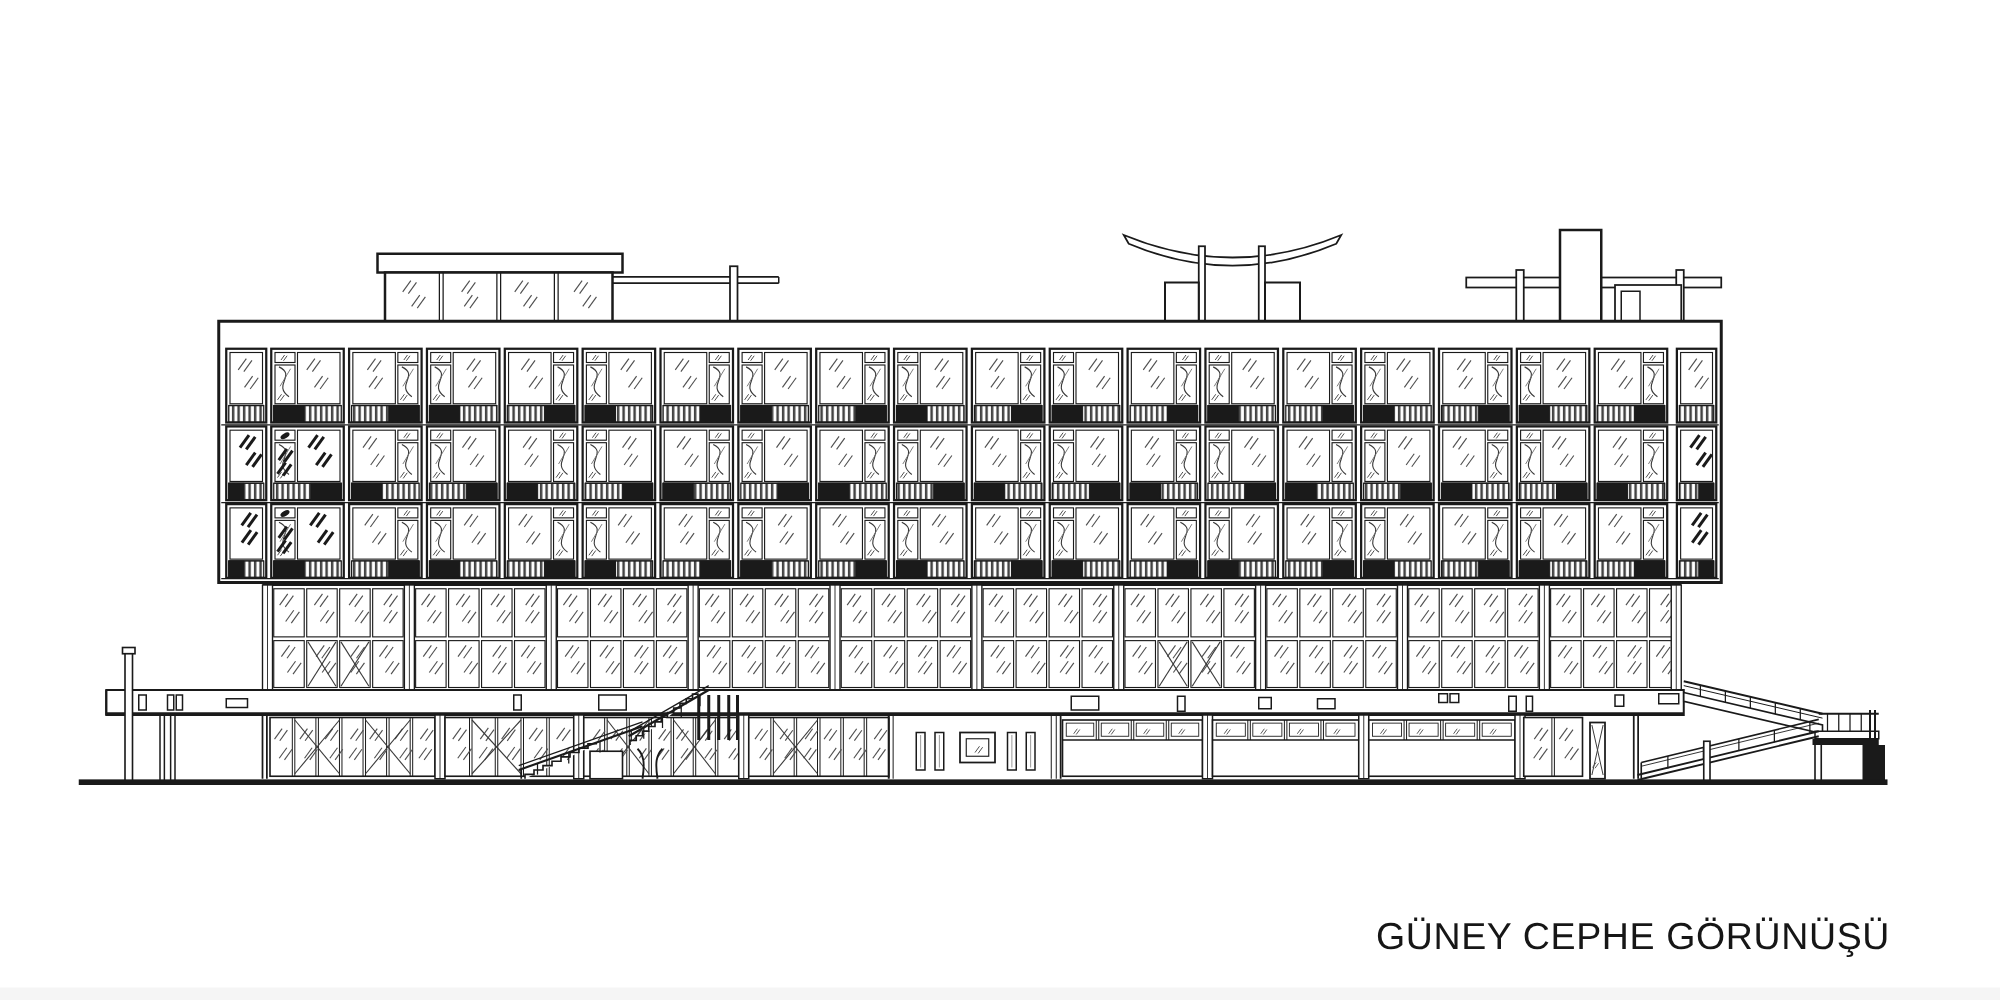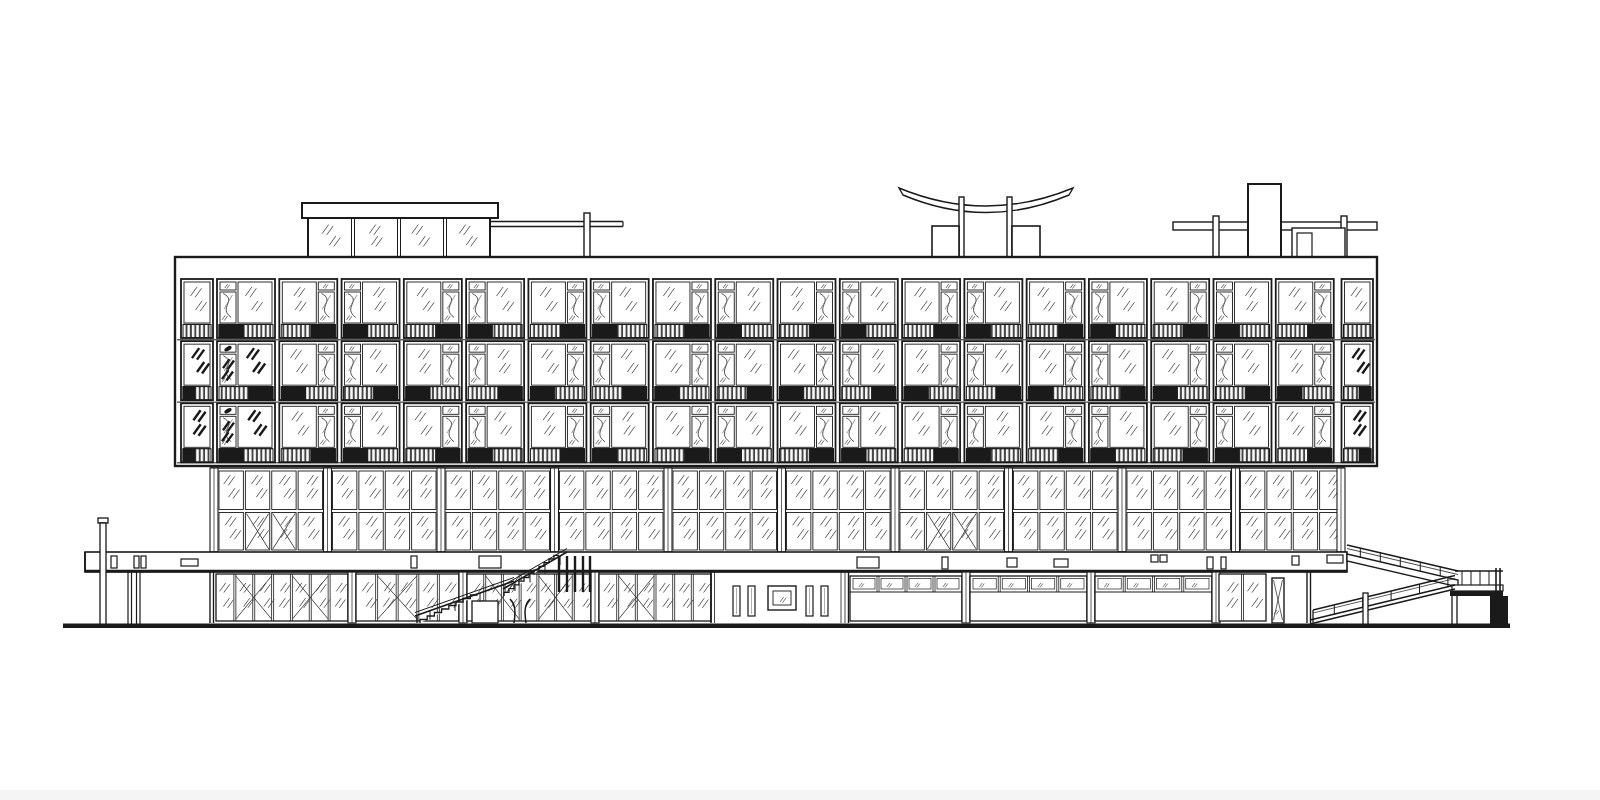--- a/index.html
+++ b/index.html
@@ -1835,14 +1835,15 @@
 <line x1="136.5" y1="572" x2="136.5" y2="625" stroke="#1a1a1a" stroke-width="1.2"></line>
 <line x1="140" y1="572" x2="140" y2="625" stroke="#1a1a1a" stroke-width="1.2"></line>
 <line x1="85" y1="552" x2="85" y2="572" stroke="#1a1a1a" stroke-width="1.6"></line>
 <line x1="210" y1="572" x2="210" y2="623" stroke="#1a1a1a" stroke-width="1.4"></line>
 <line x1="213.5" y1="572" x2="213.5" y2="623" stroke="#1a1a1a" stroke-width="1.4"></line>
 </g>
 <g>
 <rect x="63" y="623.5" width="1447" height="4.5" fill="#1a1a1a" stroke="none" stroke-width="0.5"></rect>
 </g>
 </svg></div>
+  <div class="drawing-title">GÜNEY CEPHE GÖRÜNÜŞÜ</div>
   <div class="bottom-edge" style="background: rgb(245, 245, 245);"></div>
 </div>
 
 </body></html>

